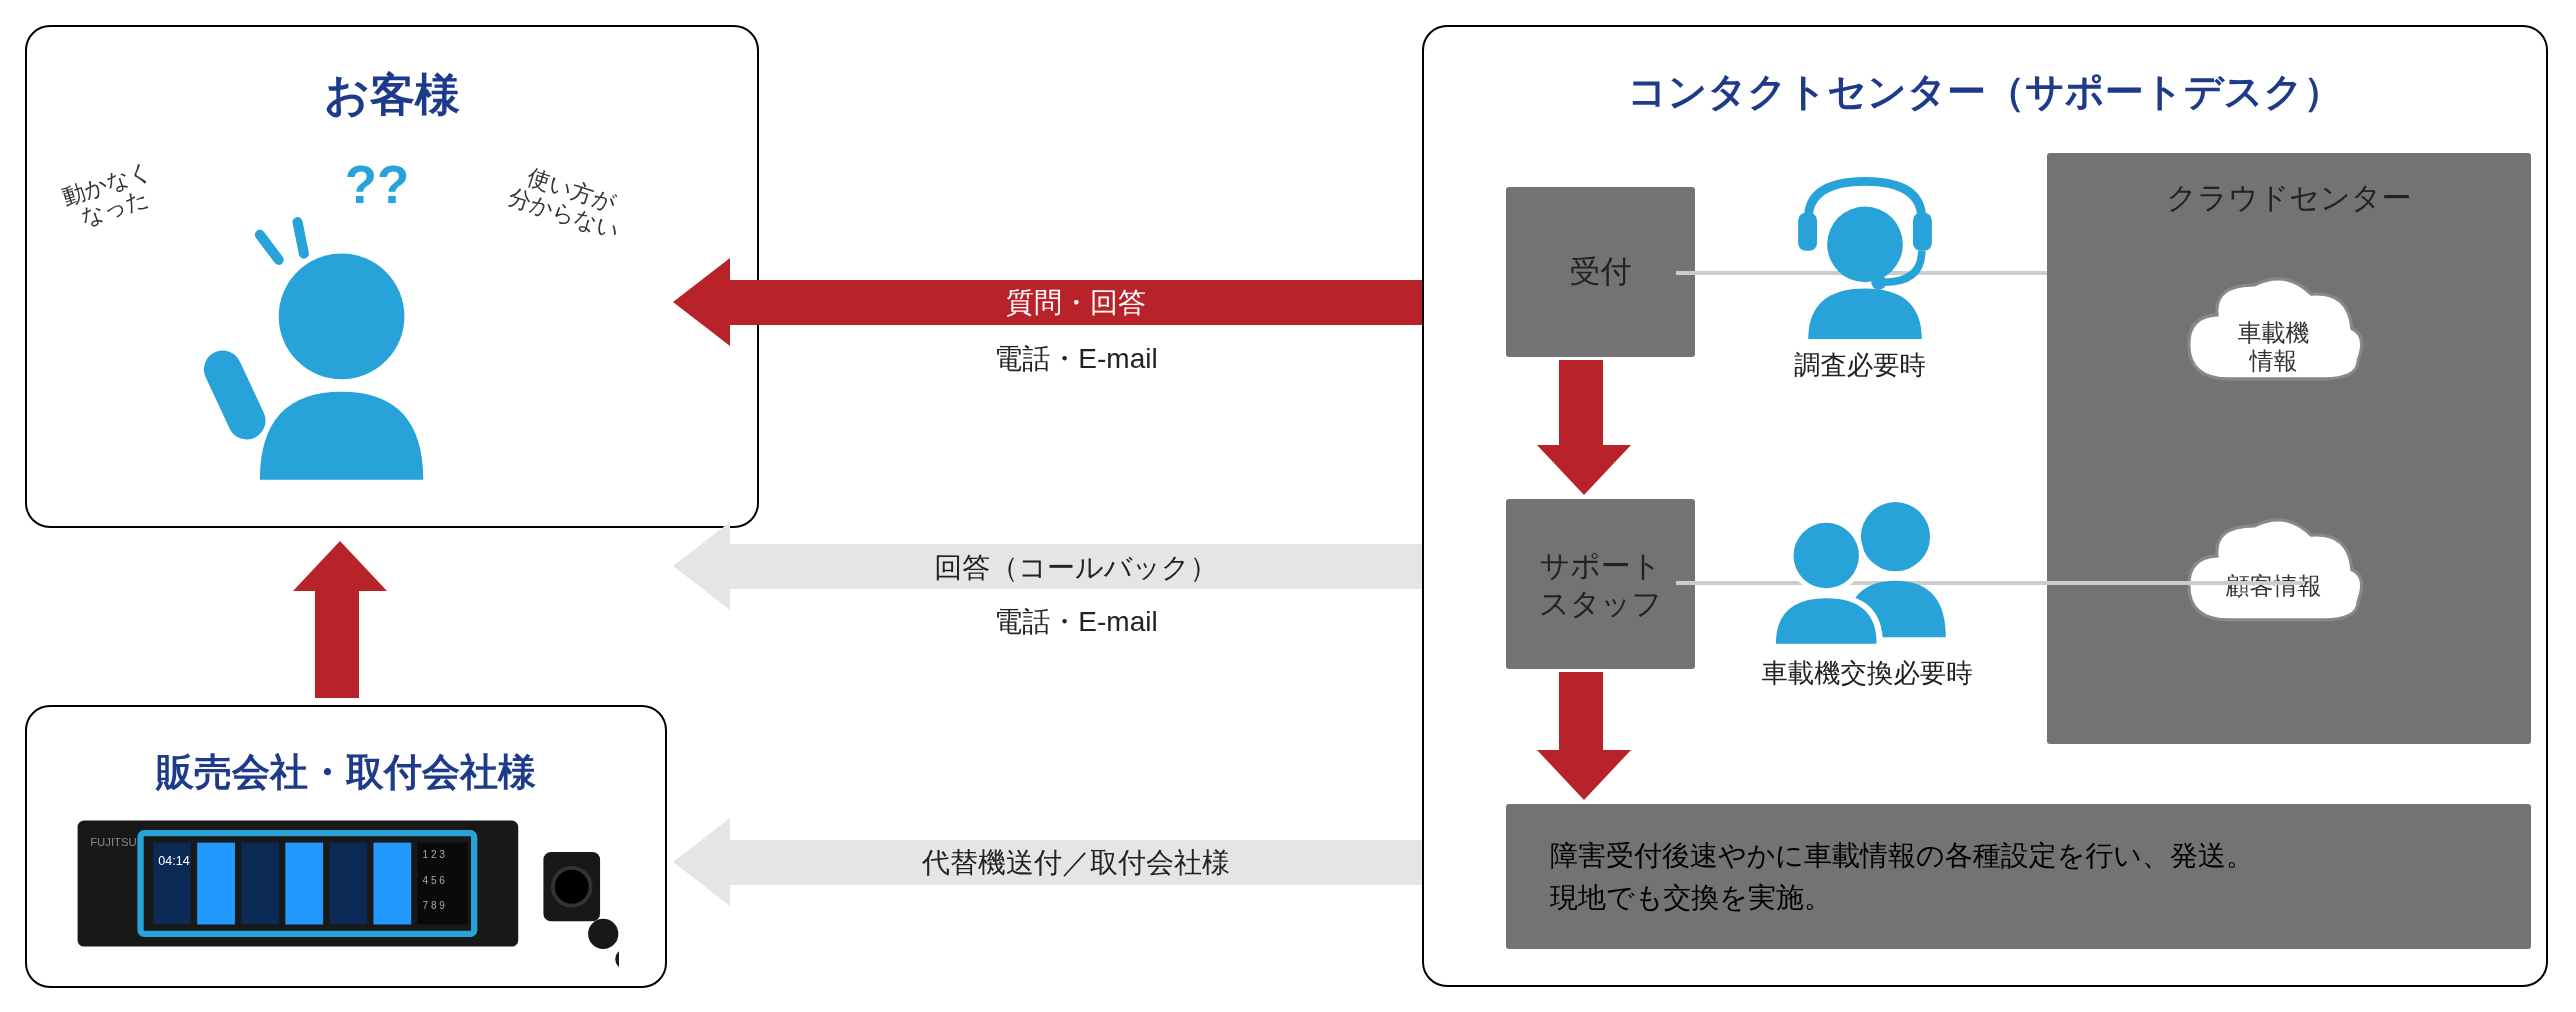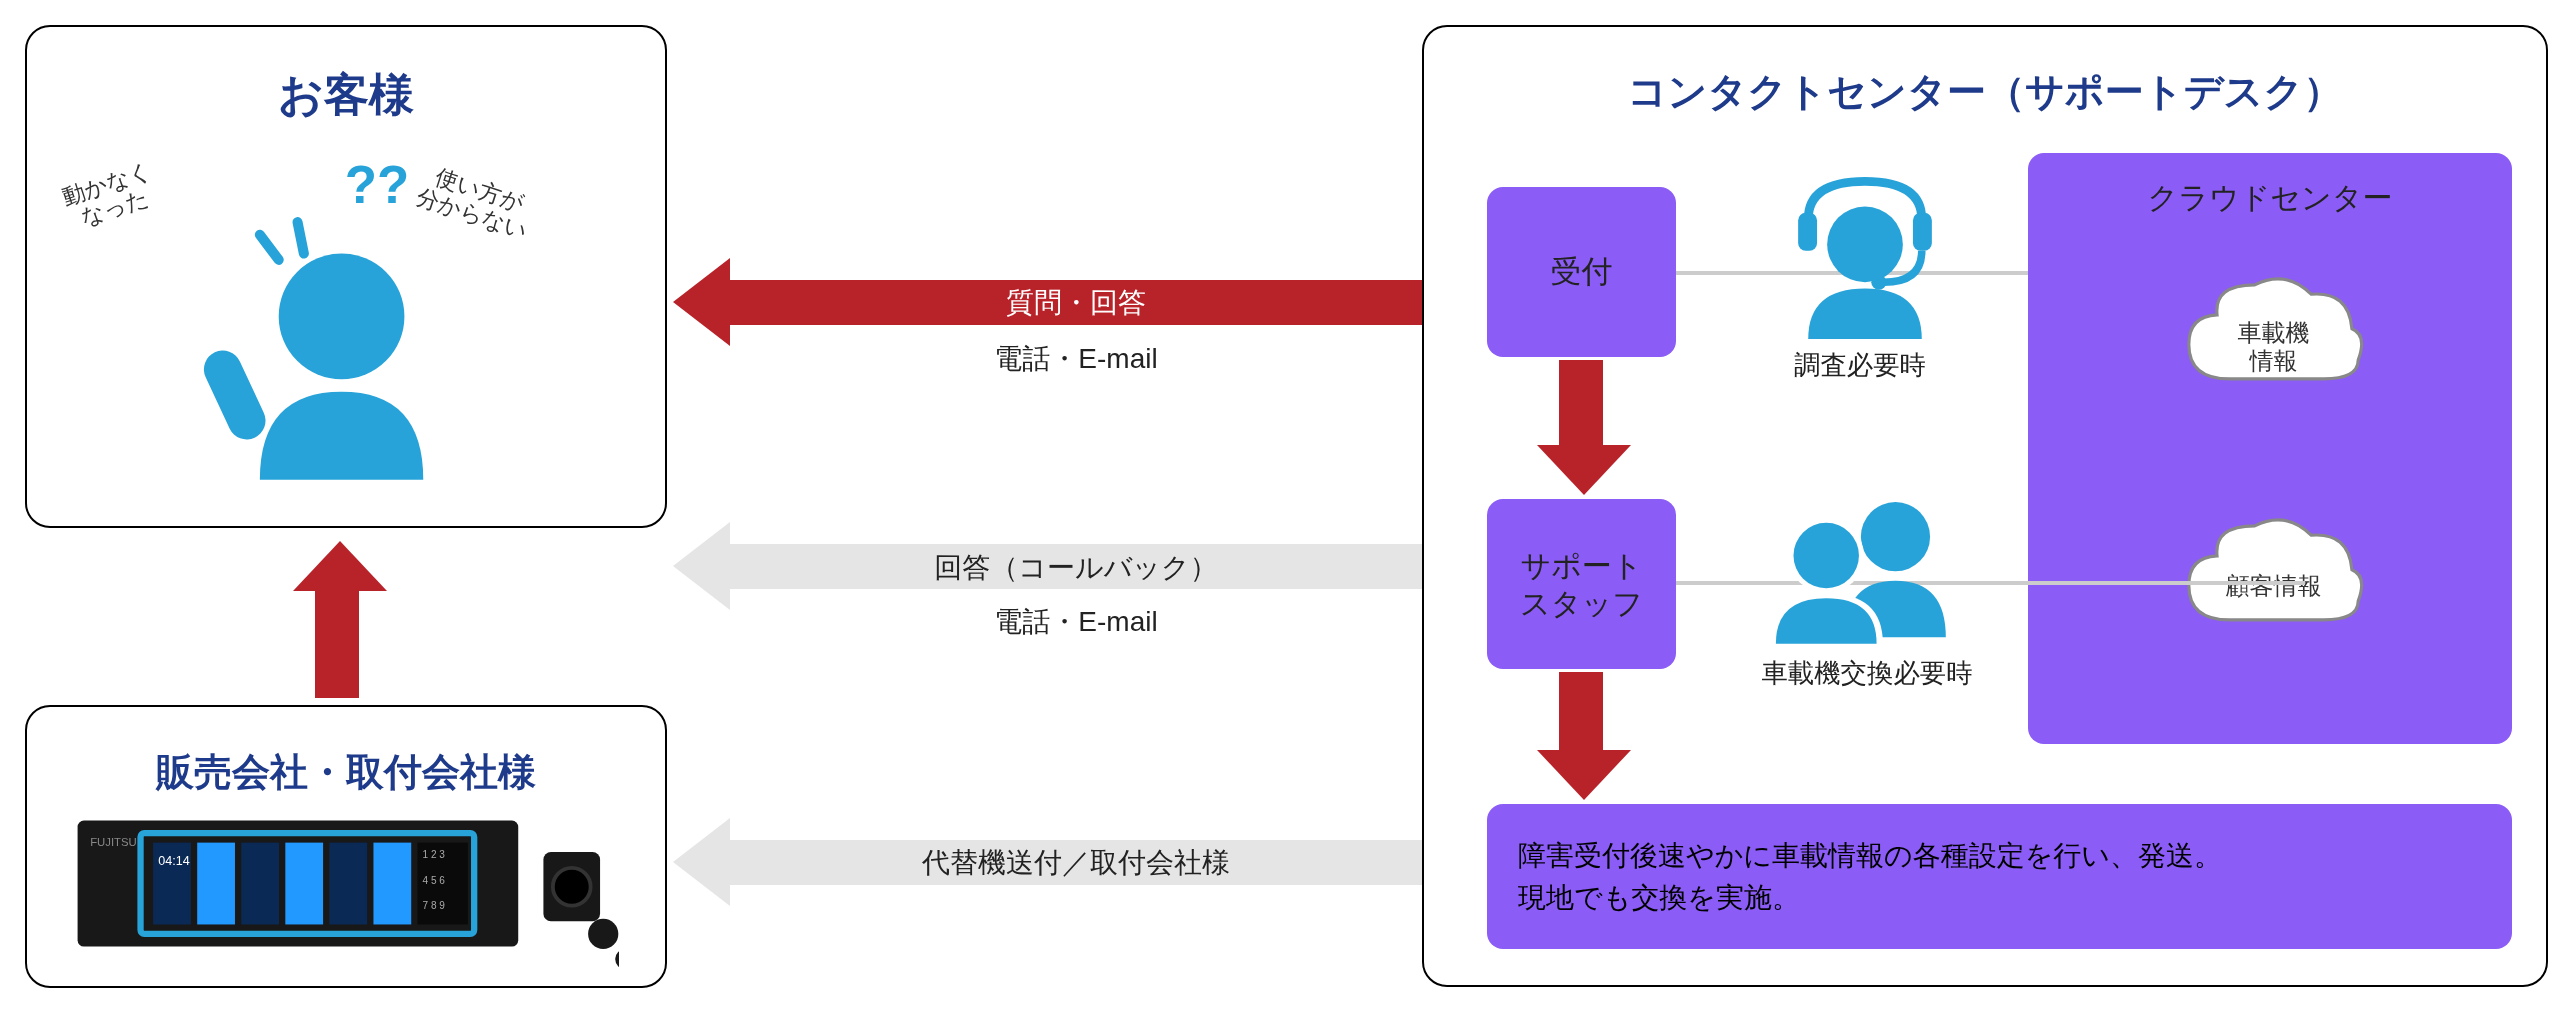--- a/index.html
+++ b/index.html
@@ -17,22 +17,23 @@
     border-radius: 25px;
     background: #fff;
   }
   .title {
     color: #1e3a8a;
     font-weight: bold;
     text-align: center;
   }
   .grey-box {
     position: absolute;
-    background: #8b5cf6;
-    border-radius: 16px;
+    background: #737373;
+    border-radius: 3px;
+    margin-left: 19px;
   }
   .label {
     position: absolute;
     color: #222;
     text-align: center;
   }
   .small-bubble {
     position: absolute;
     font-size: 22.6px;
     color: #333;
@@ -67,21 +68,21 @@
     transform: translateY(-44%);
   }
   
   .person-icon {
     position: absolute;
   }
 </style>
 </head>
 <body>
 
-<div class="box" style="left:25px; top:25px; width:642px; height:503px;">
+<div class="box" style="left:25px; top:25px; width:734px; height:503px;">
   <div class="title" style="font-size:45px; margin-top:38px;">お客様</div>
 
   <div class="small-bubble" style="left:38px; top:145px; transform:rotate(-18deg); white-space:pre;">動かなく
 なった</div>
   <div class="small-bubble" style="right:132px; top:151px; transform:rotate(18deg); white-space:pre;">使い方が
 分からない</div>
 
   <div class="person-icon" style="left:170px; top:126px; width:264px; height:327px;">
     <svg viewBox="0 0 420 520" style="font-size:40px">
       <text x="235" y="80" font-size="84" font-weight="bold" fill="#27a3d9">??</text>
@@ -206,18 +207,18 @@
       <circle cx="110" cy="120" r="52" fill="#27a3d9"></circle>
       <path d="M20 260 Q20 180 110 180 Q200 180 200 260 Z" fill="#fff"></path>
       <path d="M30 260 Q30 188 110 188 Q190 188 190 260 Z" fill="#27a3d9"></path>
     </svg>
   </div>
   <div class="label" style="left:308px; top:629px; width:270px; font-size:26.4px;">車載機交換必要時</div>
 
   <div class="arrow-shaft" style="left:135px; top:645px; width:44px; height:82px;"></div>
   <div class="arrow-head" style="left:113px; top:723px; border-width:50px 47px 0 47px; border-color:#b8232a transparent transparent transparent;"></div>
 
-  <div class="grey-box" style="left:63px; top:777px; width:1025px; height:145px; padding:31px 31px; font-size:28px; line-height:1.5;">
+  <div class="grey-box" style="left:63px; top:777px; width:1025px; height:145px; padding:31px 44px; font-size:28px; line-height:1.5;">
     <span style="white-space:pre-line;">障害受付後速やかに車載情報の各種設定を行い、発送。
 現地でも交換を実施。</span>
   </div>
 </div>
 
 
 </body></html>

